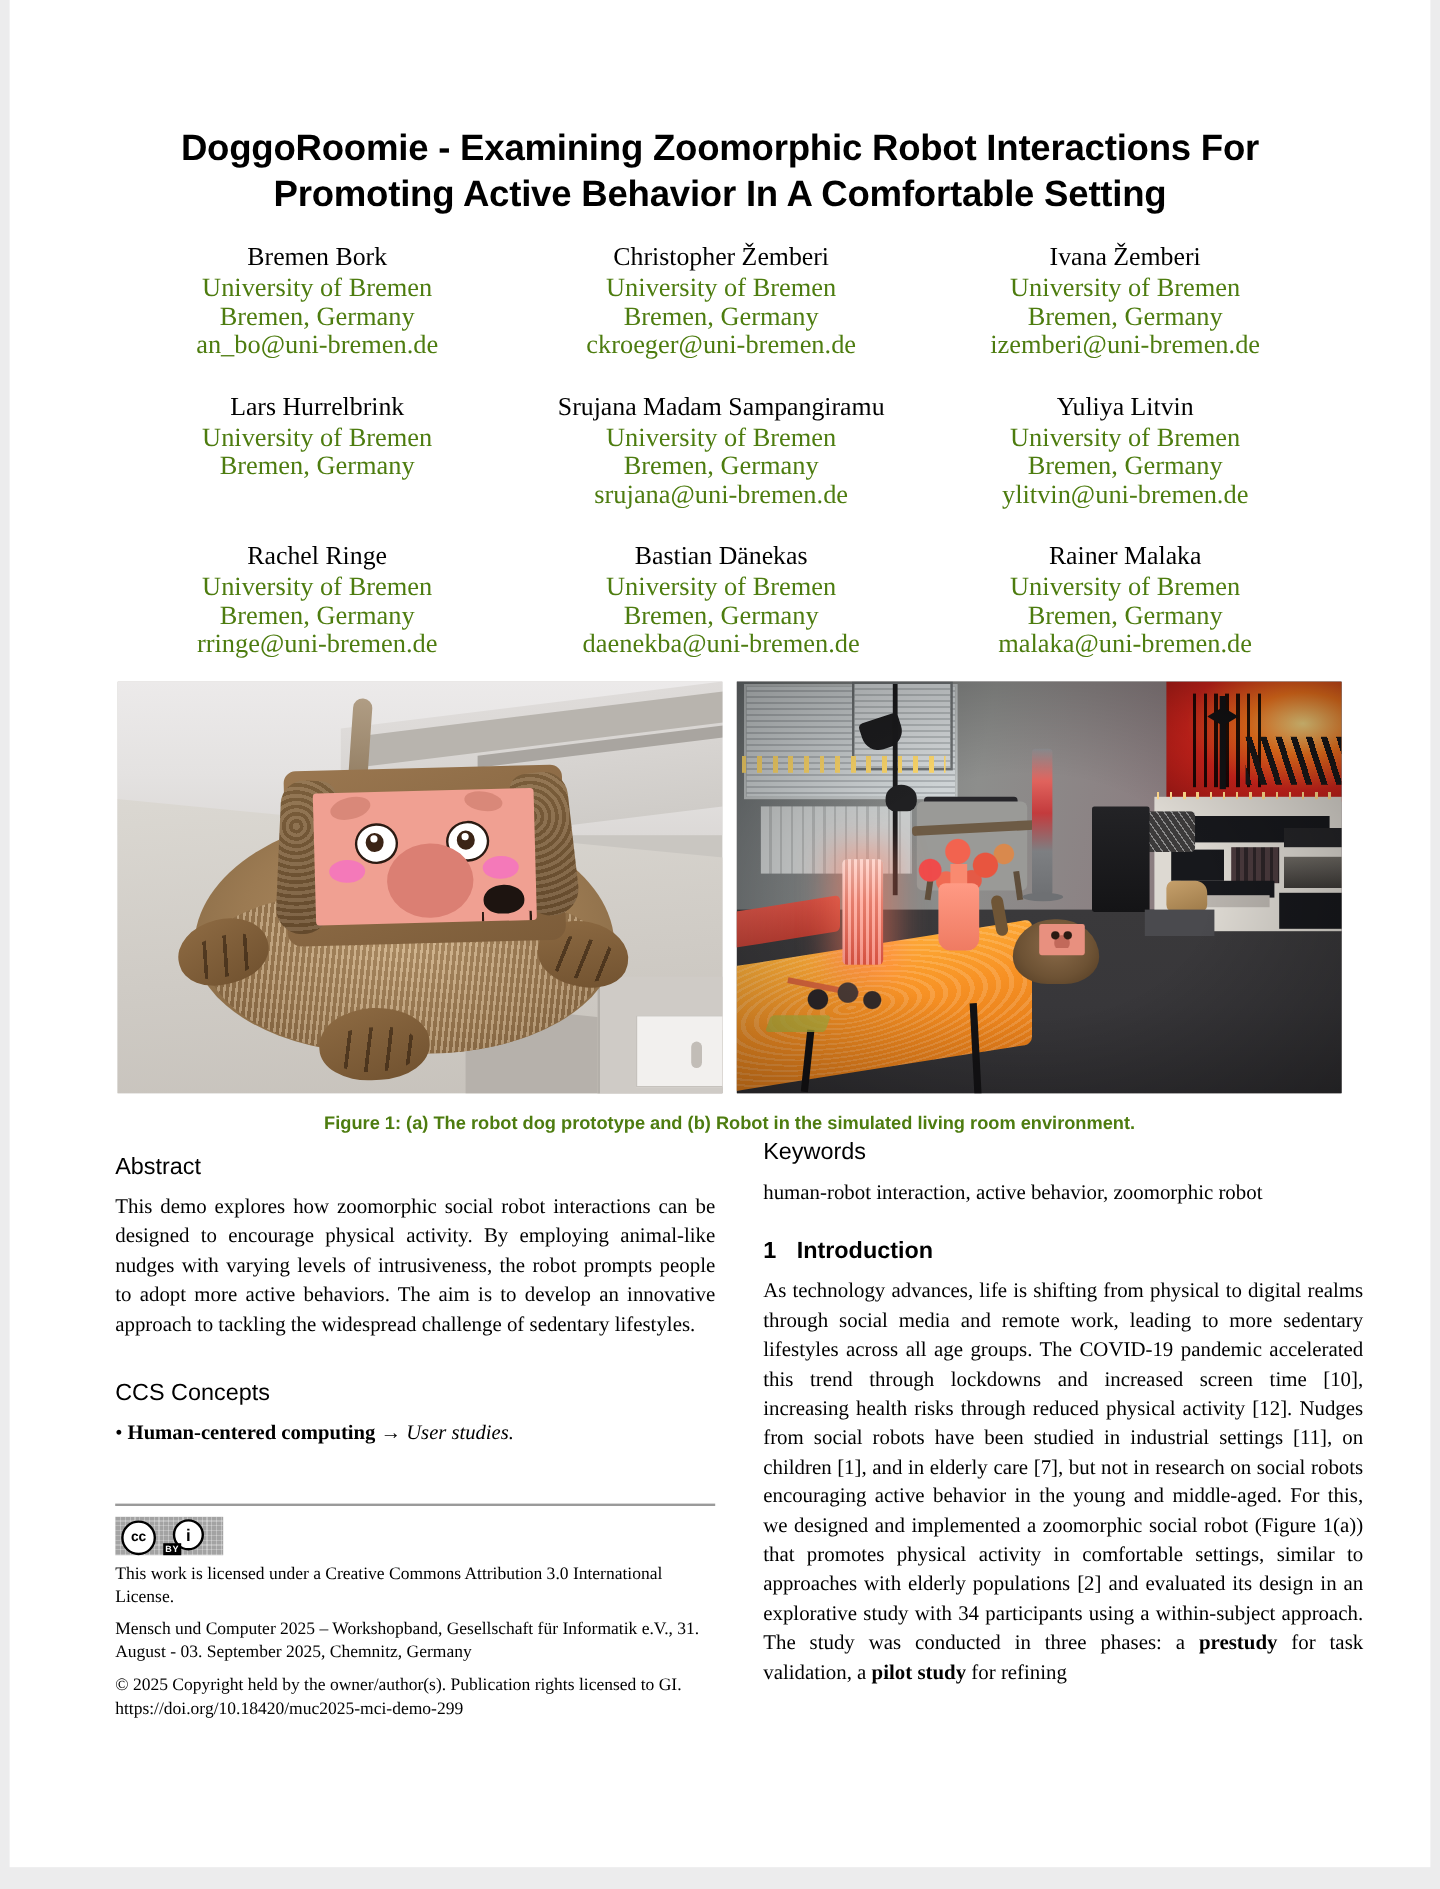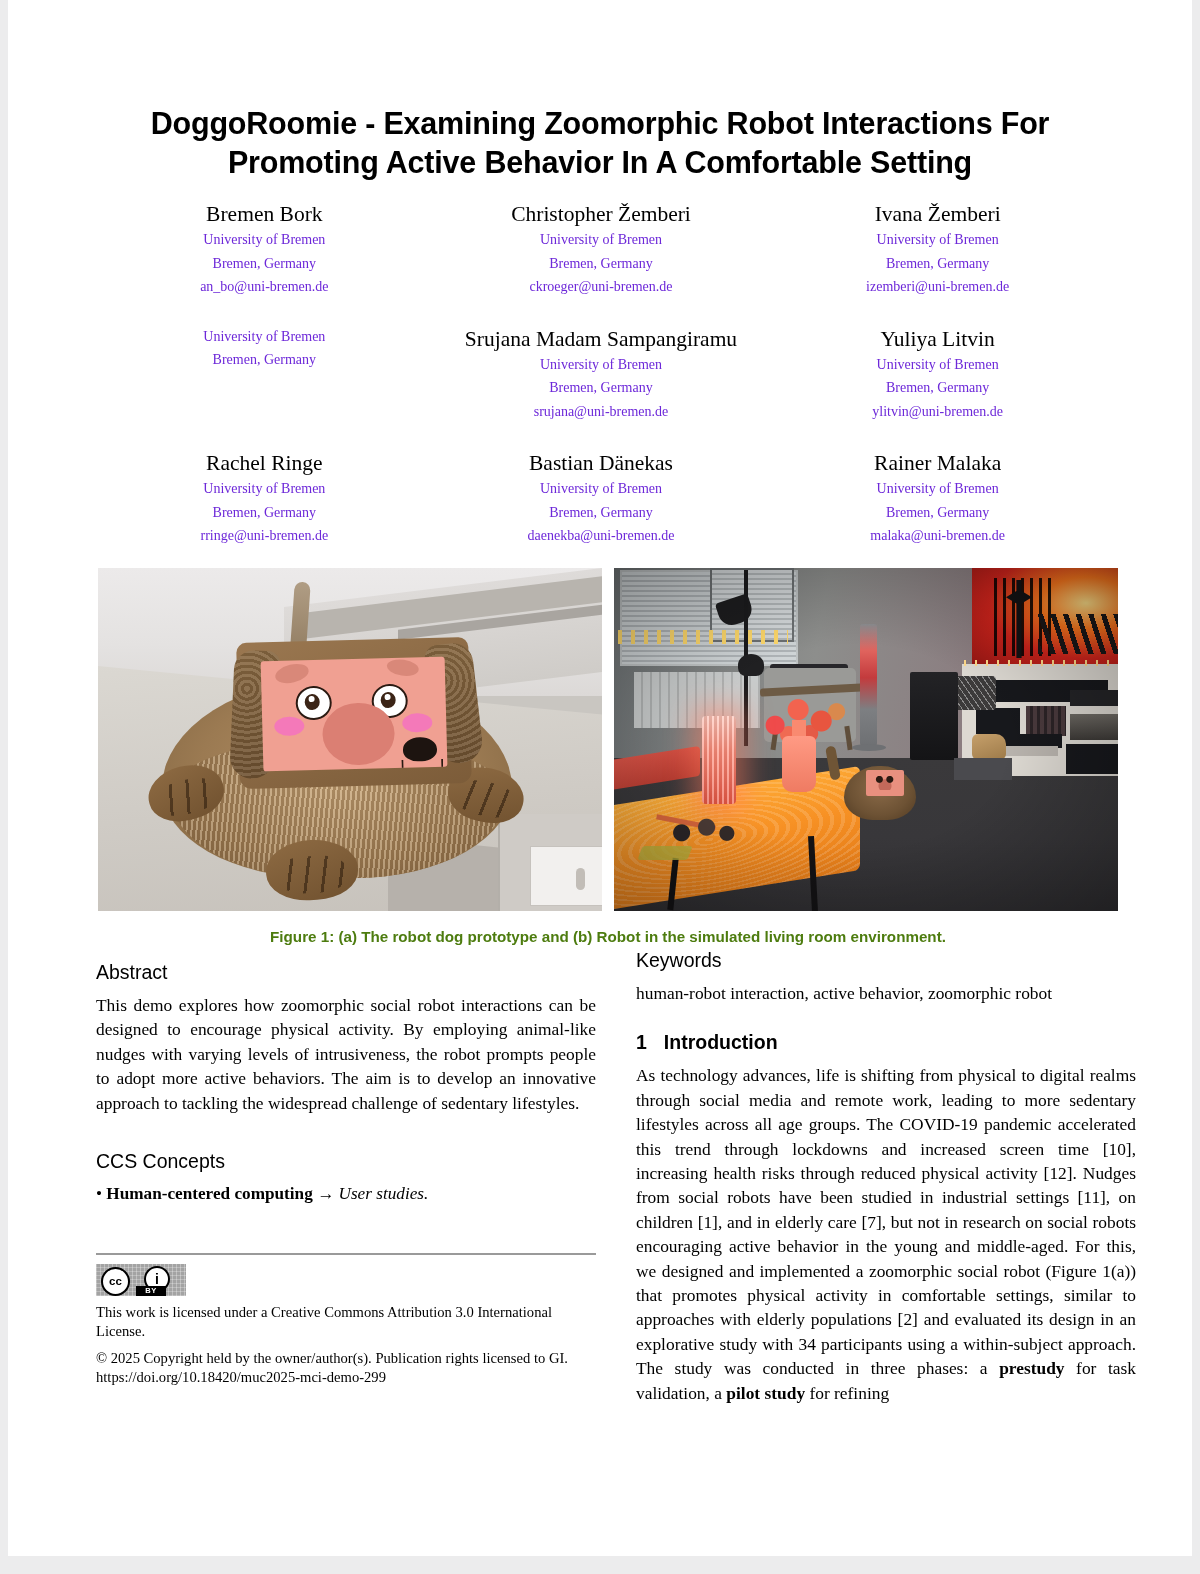--- a/index.html
+++ b/index.html
@@ -51,23 +51,23 @@
     width: 33.333%;
     text-align: center;
     margin-bottom: 26px;
   }
   .author .name {
     font-size: 21.5px;
     line-height: 28px;
     color: #000;
   }
   .author .line {
-    font-size: 14px;
+    font-size: 22px;
     line-height: 23.5px;
-    color: #6d28d9;
+    color: #4d7c0f;
   }
 
   
   .figure-row {
     position: absolute;
     left: 90px;
     top: 568px;
     width: 1020px;
     height: 343px;
     display: flex;
@@ -369,21 +369,21 @@
                 repeating-linear-gradient(0deg, rgba(255,255,255,0.25) 0 1px, rgba(0,0,0,0) 1px 4px);
   }
   .cc-circ {
     position:absolute; border-radius:50%; background:#fff; border:2.5px solid #000;
     display:flex; align-items:center; justify-content:center;
     font-family:"Liberation Sans","DejaVu Sans",sans-serif; font-weight:bold; color:#000;
   }
   .cc-circ.c1 { left:5px; top:3px; width:25px; height:25px; font-size:11.5px; }
   .cc-circ.c2 { left:48px; top:2px; width:22px; height:22px; font-size:14px; }
   .cc-by {
-    position:absolute; left:40px; bottom:0; width:30px; height:10px; background:#000;
+    position:absolute; left:40px; bottom:0; width:15px; height:10px; background:#000;
     color:#fff; font-family:"Liberation Sans","DejaVu Sans",sans-serif;
     font-size:7.5px; font-weight:bold; text-align:center; line-height:10px; letter-spacing:0.5px;
   }
   .lic-text { margin-top:7px; font-size:14.6px; line-height:19.6px; }
   .lic-block2 { margin-top:7px; font-size:14.6px; line-height:19.6px; }
 </style>
 </head>
 <body>
 
 <div class="page">
@@ -403,20 +403,21 @@
       <div class="line">Bremen, Germany</div>
       <div class="line">ckroeger@uni-bremen.de</div>
     </div>
     <div class="author">
       <div class="name">Ivana Žemberi</div>
       <div class="line">University of Bremen</div>
       <div class="line">Bremen, Germany</div>
       <div class="line">izemberi@uni-bremen.de</div>
     </div>
     <div class="author">
+      <div class="name">Lars Hurrelbrink</div>
       <div class="line">University of Bremen</div>
       <div class="line">Bremen, Germany</div>
     </div>
     <div class="author">
       <div class="name">Srujana Madam Sampangiramu</div>
       <div class="line">University of Bremen</div>
       <div class="line">Bremen, Germany</div>
       <div class="line">srujana@uni-bremen.de</div>
     </div>
     <div class="author">
@@ -569,17 +570,18 @@
 
   <div class="license">
     <div class="license-rule"></div>
     <div class="cc-badge">
       <div class="cc-dots"></div>
       <div class="cc-circ c1">cc</div>
       <div class="cc-circ c2">i</div>
       <div class="cc-by">BY</div>
     </div>
     <div class="lic-text">This work is licensed under a Creative Commons Attribution 3.0 International License.</div>
+    <div class="lic-text it">Mensch und Computer 2025 – Workshopband, Gesellschaft für Informatik e.V., 31. August - 03. September 2025, Chemnitz, Germany</div>
     <div class="lic-block2">© 2025 Copyright held by the owner/author(s). Publication rights licensed to GI.</div>
     <div class="lic-block2" style="margin-top:0">https://doi.org/10.18420/muc2025-mci-demo-299</div>
   </div>
 
 </div>
 
 </body></html>

